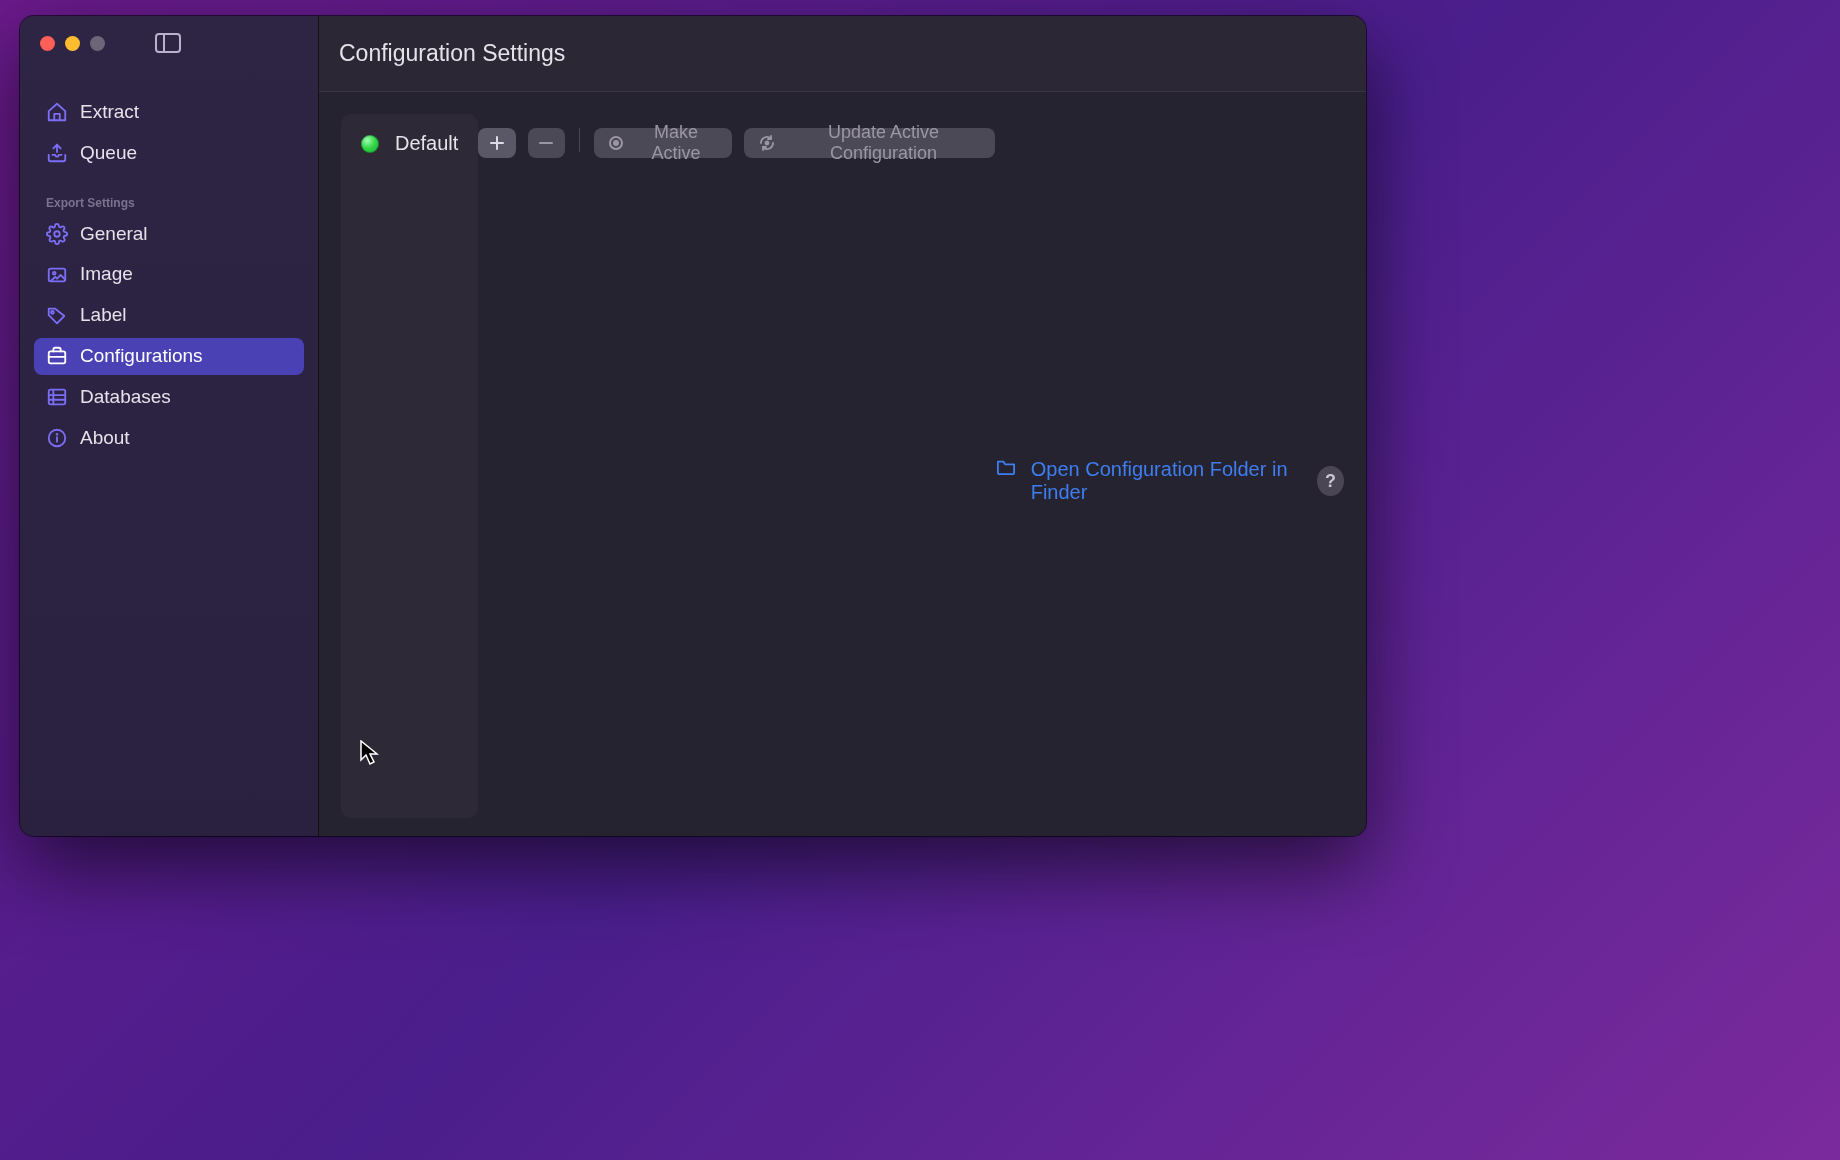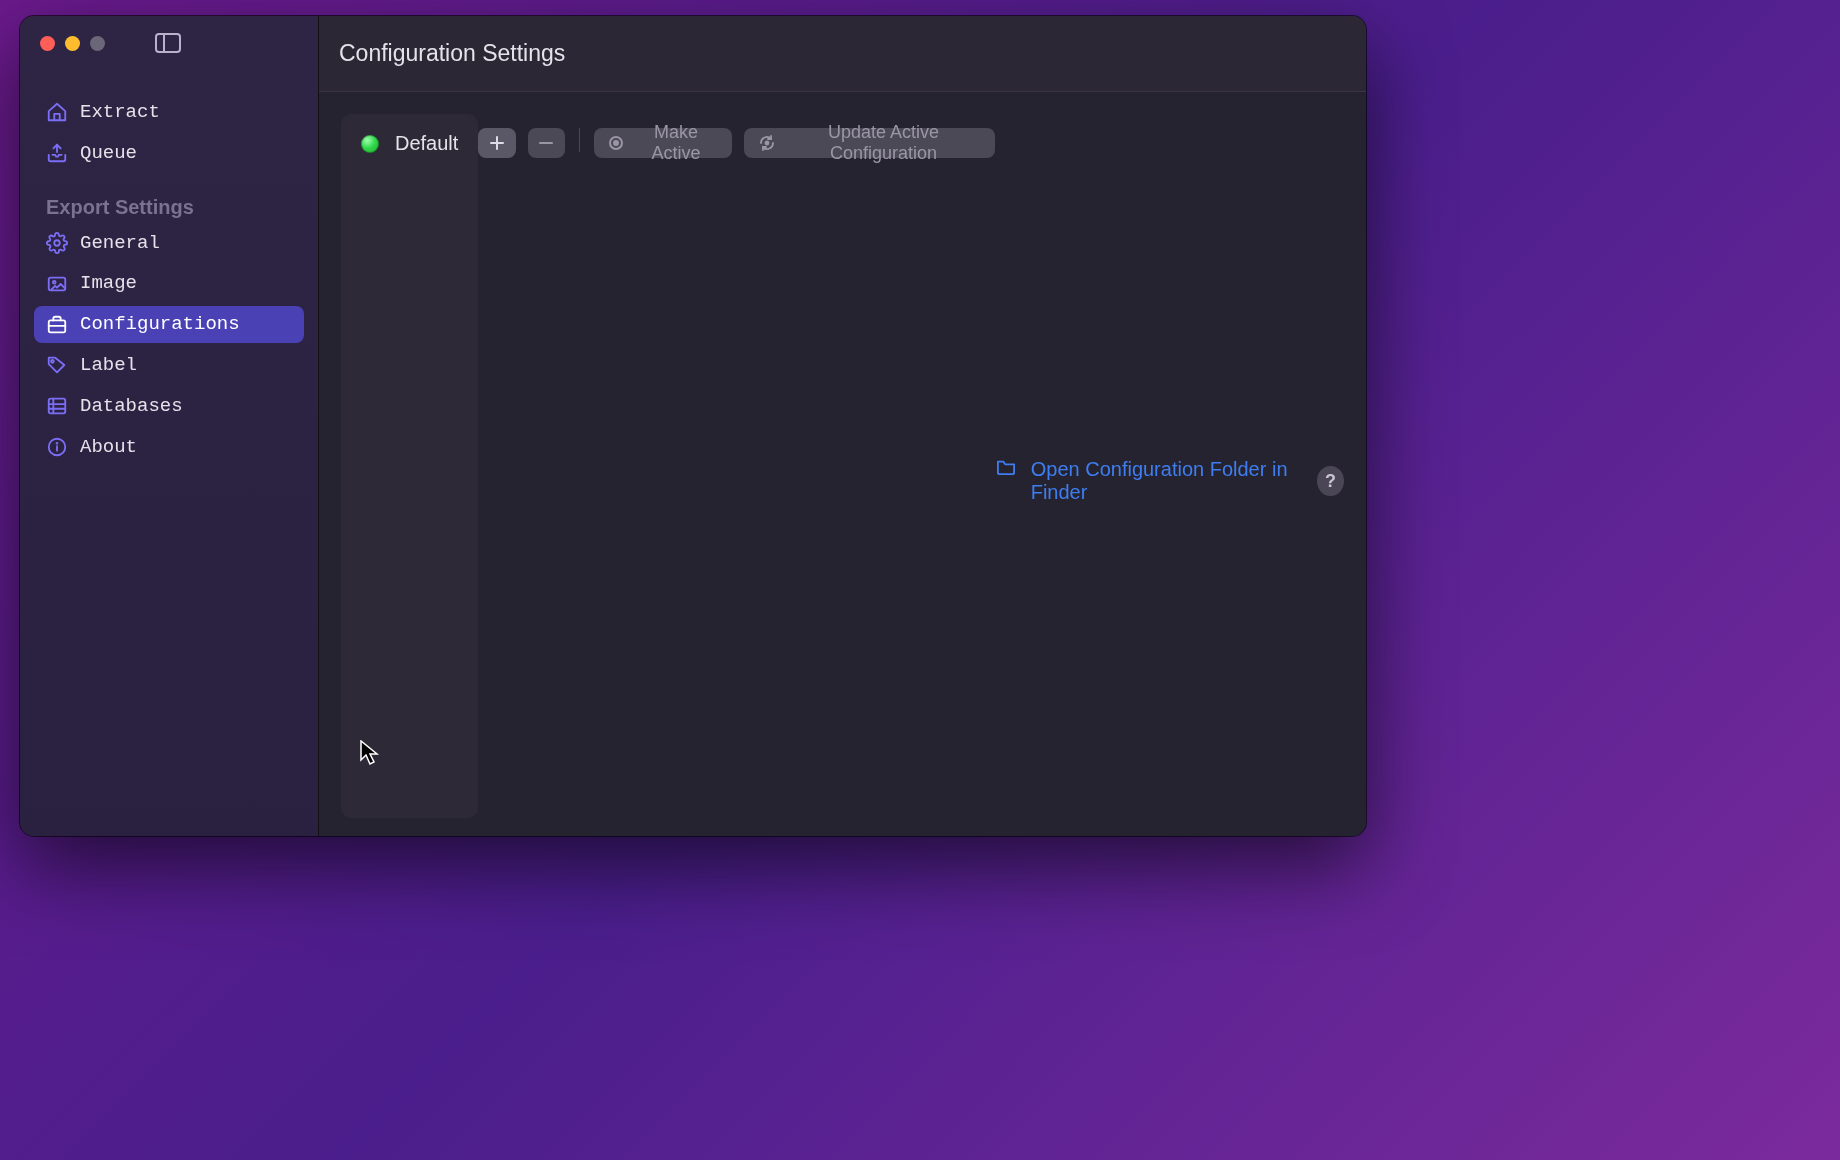--- a/index.html
+++ b/index.html
@@ -83,37 +83,36 @@
     display: flex;
     align-items: center;
     gap: 12px;
     padding: 7px 12px;
     border-radius: 8px;
     color: var(--text-primary);
     font-size: 19px;
     cursor: default;
     line-height: 1.2;
     margin-bottom: 4px;
-    font-family: Liberation Mono, monospace;
   }
   .nav-item.selected {
     background: var(--selected-bg);
     color: #ffffff;
   }
   .nav-item .icon {
     width: 22px; height: 22px;
     color: var(--accent);
     display: flex;
     align-items: center;
     justify-content: center;
     flex: 0 0 22px;
   }
   .nav-item.selected .icon { color: #ffffff; }
   .section-header {
-    font-size: 20px;
+    font-size: 12px;
     font-weight: 600;
     color: #7a7390;
     padding: 20px 12px 6px 12px;
   }
   
   .main {
     flex: 1;
     display: flex;
     flex-direction: column;
     background: var(--window-bg-main);
@@ -290,39 +289,39 @@
         <span class="icon">
           <svg width="22" height="22" viewBox="0 0 24 24" fill="none" stroke="currentColor" stroke-width="2" stroke-linejoin="round" stroke-linecap="round">
             <rect x="3" y="5" width="18" height="14" rx="2"></rect>
               <circle cx="9" cy="10" r="1.5"></circle>
             <path d="M21 17l-5-5-4 4-2-2-4 4"></path>
           </svg>
         </span>
         <span>Image</span>
       </div>
 
+      <div class="nav-item">
+        <span class="icon">
+          <svg width="22" height="22" viewBox="0 0 24 24" fill="none" stroke="currentColor" stroke-width="2" stroke-linejoin="round" stroke-linecap="round">
+            <path d="M20 12l-8 8-9-9V4h7z"></path>
+              <circle cx="7" cy="8" r="1.5"></circle>
+          </svg>
+        </span>
+        <span>Label</span>
+      </div>
+
       <div class="nav-item selected">
         <span class="icon">
           <svg width="22" height="22" viewBox="0 0 24 24" fill="none" stroke="currentColor" stroke-width="2" stroke-linejoin="round" stroke-linecap="round">
             <rect x="3" y="7" width="18" height="13" rx="2"></rect>
               <path d="M8 7V5a2 2 0 0 1 2-2h4a2 2 0 0 1 2 2v2"></path>
               <line x1="3" y1="13" x2="21" y2="13"></line>
           </svg>
         </span>
         <span>Configurations</span>
-      </div>
-
-      <div class="nav-item">
-        <span class="icon">
-          <svg width="22" height="22" viewBox="0 0 24 24" fill="none" stroke="currentColor" stroke-width="2" stroke-linejoin="round" stroke-linecap="round">
-            <path d="M20 12l-8 8-9-9V4h7z"></path>
-              <circle cx="7" cy="8" r="1.5"></circle>
-          </svg>
-        </span>
-        <span>Label</span>
       </div>
 
       <div class="nav-item">
         <span class="icon">
           <svg width="22" height="22" viewBox="0 0 24 24" fill="none" stroke="currentColor" stroke-width="2" stroke-linejoin="round" stroke-linecap="round">
             <rect x="3" y="4" width="18" height="16" rx="2"></rect>
               <line x1="3" y1="10" x2="21" y2="10"></line>
               <line x1="3" y1="15" x2="21" y2="15"></line>
               <line x1="8" y1="4" x2="8" y2="20"></line>
           </svg>

